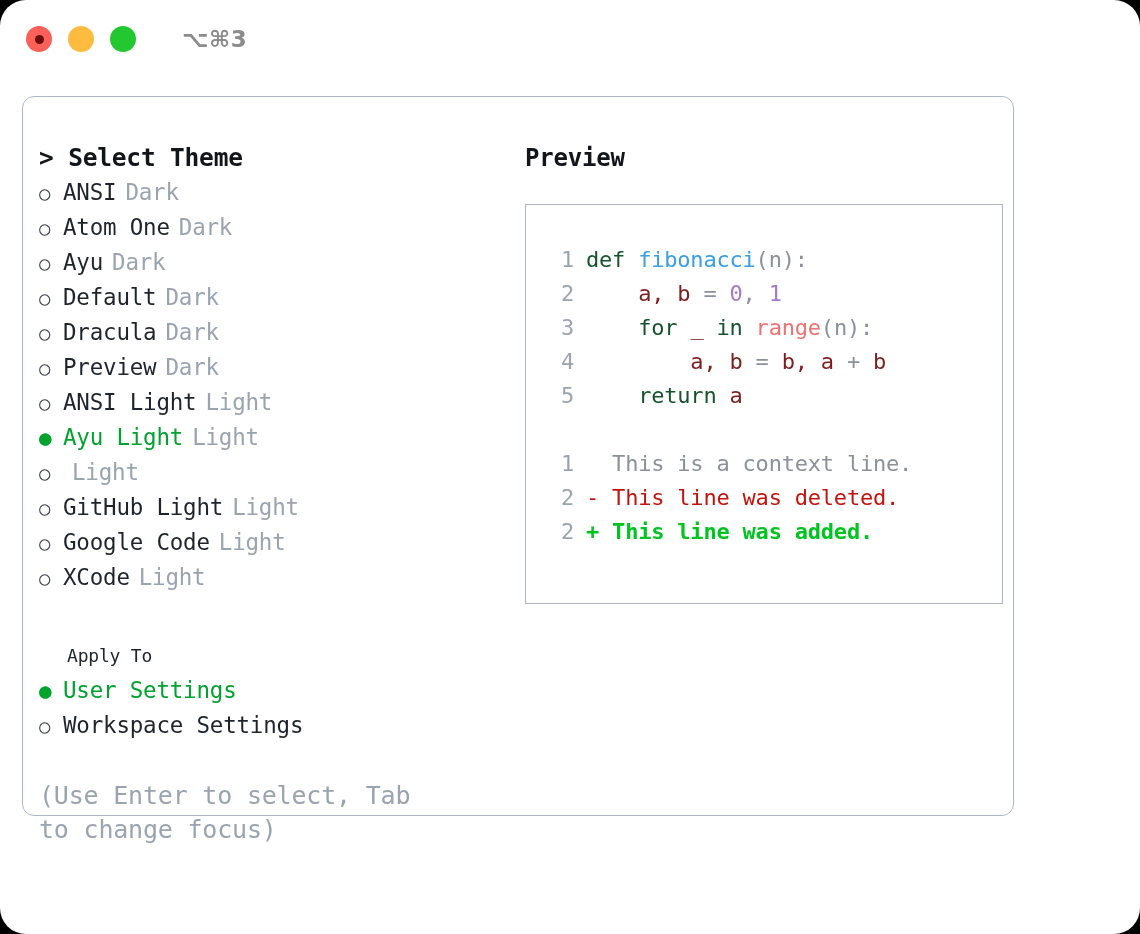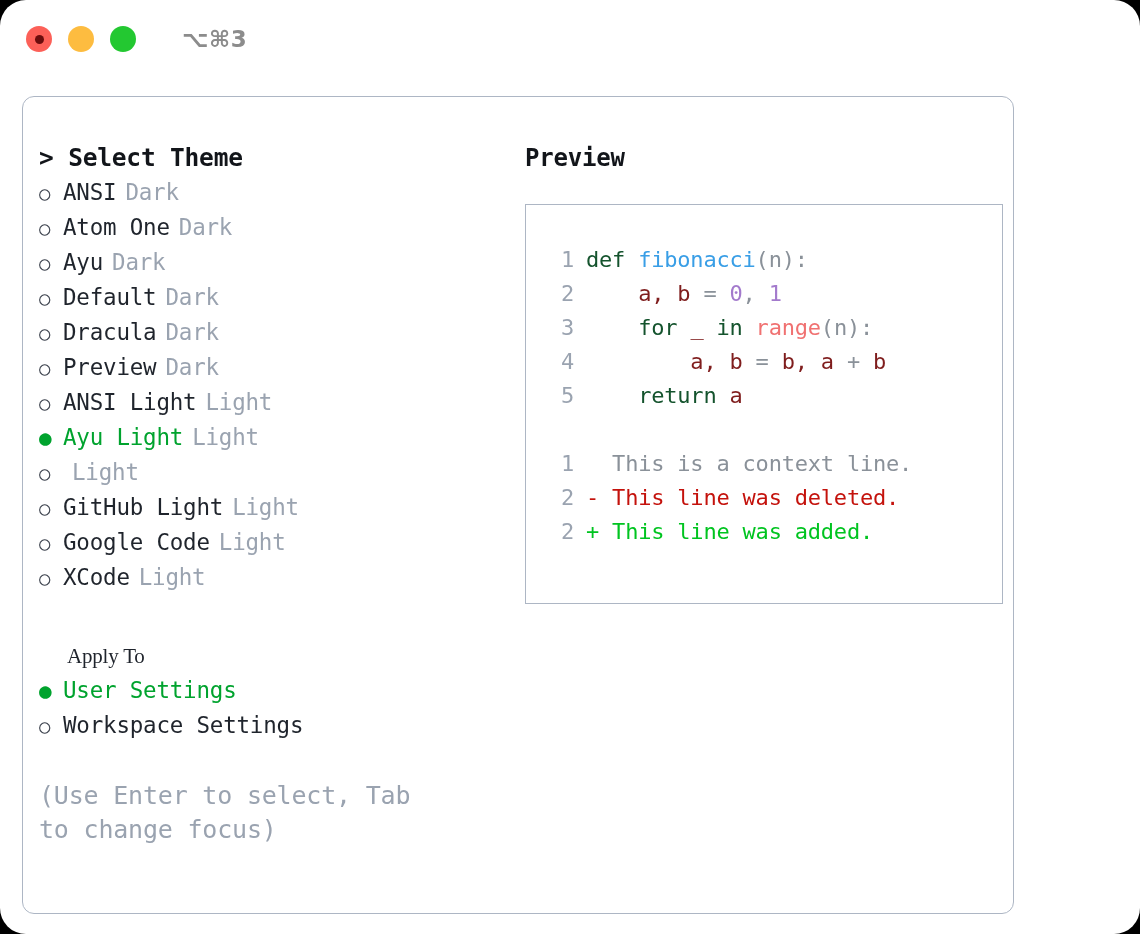--- a/index.html
+++ b/index.html
@@ -51,21 +51,21 @@
     letter-spacing: 0.5px;
     font-family: "DejaVu Sans", "Liberation Sans", sans-serif;
   }
 
   
   .panel {
     position: absolute;
     left: 22px;
     top: 96px;
     width: 992px;
-    height: 818px;
+    height: 720px;
     border: 1.6px solid #adb6c4;
     border-radius: 12px;
     background: #fff;
     display: flex;
     padding: 44px 0 0 0;
   }
 
   .col-left  { width: 470px; padding-left: 16px; }
   .col-right { flex: 1; padding-left: 8px; margin-left: 24px; }
 
@@ -95,27 +95,26 @@
     color: #3f4550;
     font-size: 19px;
   }
   .bullet.sel { color: #00a32e; font-size: 21px; }
   .row-label  { color: #1f242c; }
   .row.selected .row-label { color: #00a32e; }
   .row-kind   { color: #9aa3b0; margin-left: 9px; }
   .row.selected .row-kind { color: #9aa3b0; }
 
   .subhead {
-    font-size: 21px;
+    font-size: 18px;
     color: #1f242c;
     line-height: 34px;
     padding-left: 28px;
     white-space: pre;
     letter-spacing: -0.2px;
-    font-family: Liberation Serif, serif;
   }
 
   .spacer-lg { height: 44px; }
   .spacer-md { height: 36px; }
 
   .hint {
     font-size: 25px;
     line-height: 34px;
     color: #9aa3b0;
     max-width: 400px;
@@ -159,21 +158,21 @@
   .tok-kw    { color: #14532d; text-align: right; }
   .tok-fn    { color: #399ee6; }
   .tok-num   { color: #a37acc; }
   .tok-call  { color: #f07171; }
   .tok-punct { color: #8a9199; }
   .tok-var   { color: #7f1d1d; }
 
   .diff-gap { height: 34px; }
   .diff-ctx { color: #8a9199; }
   .diff-del { color: #c4120c; }
-  .diff-add { color: #00c420; }
+  .diff-add { color: #00c420; font-weight: bold; }
 </style>
 </head>
 <body>
 
 <div id="app">
 
   <div class="titlebar">
     <div class="lights">
       <span class="light light-red">
         <span class="rec-dot"></span>

